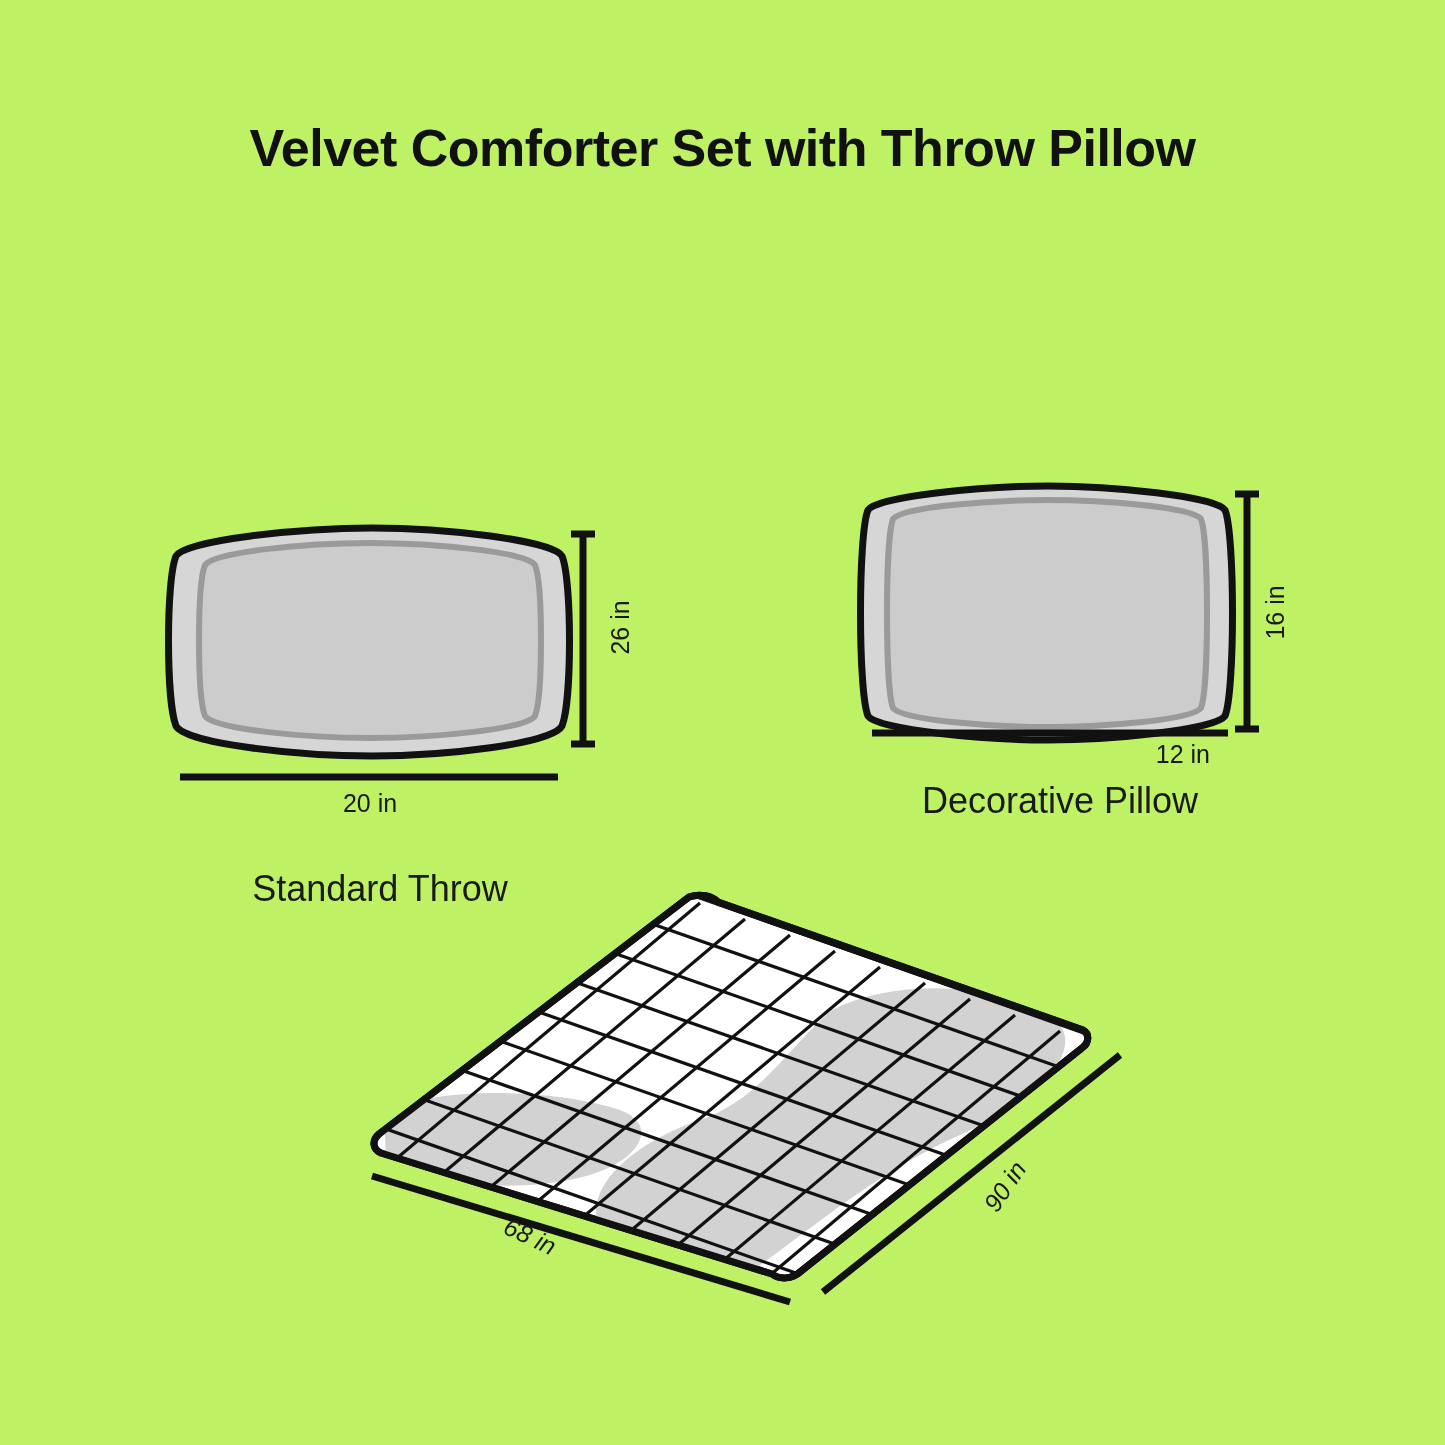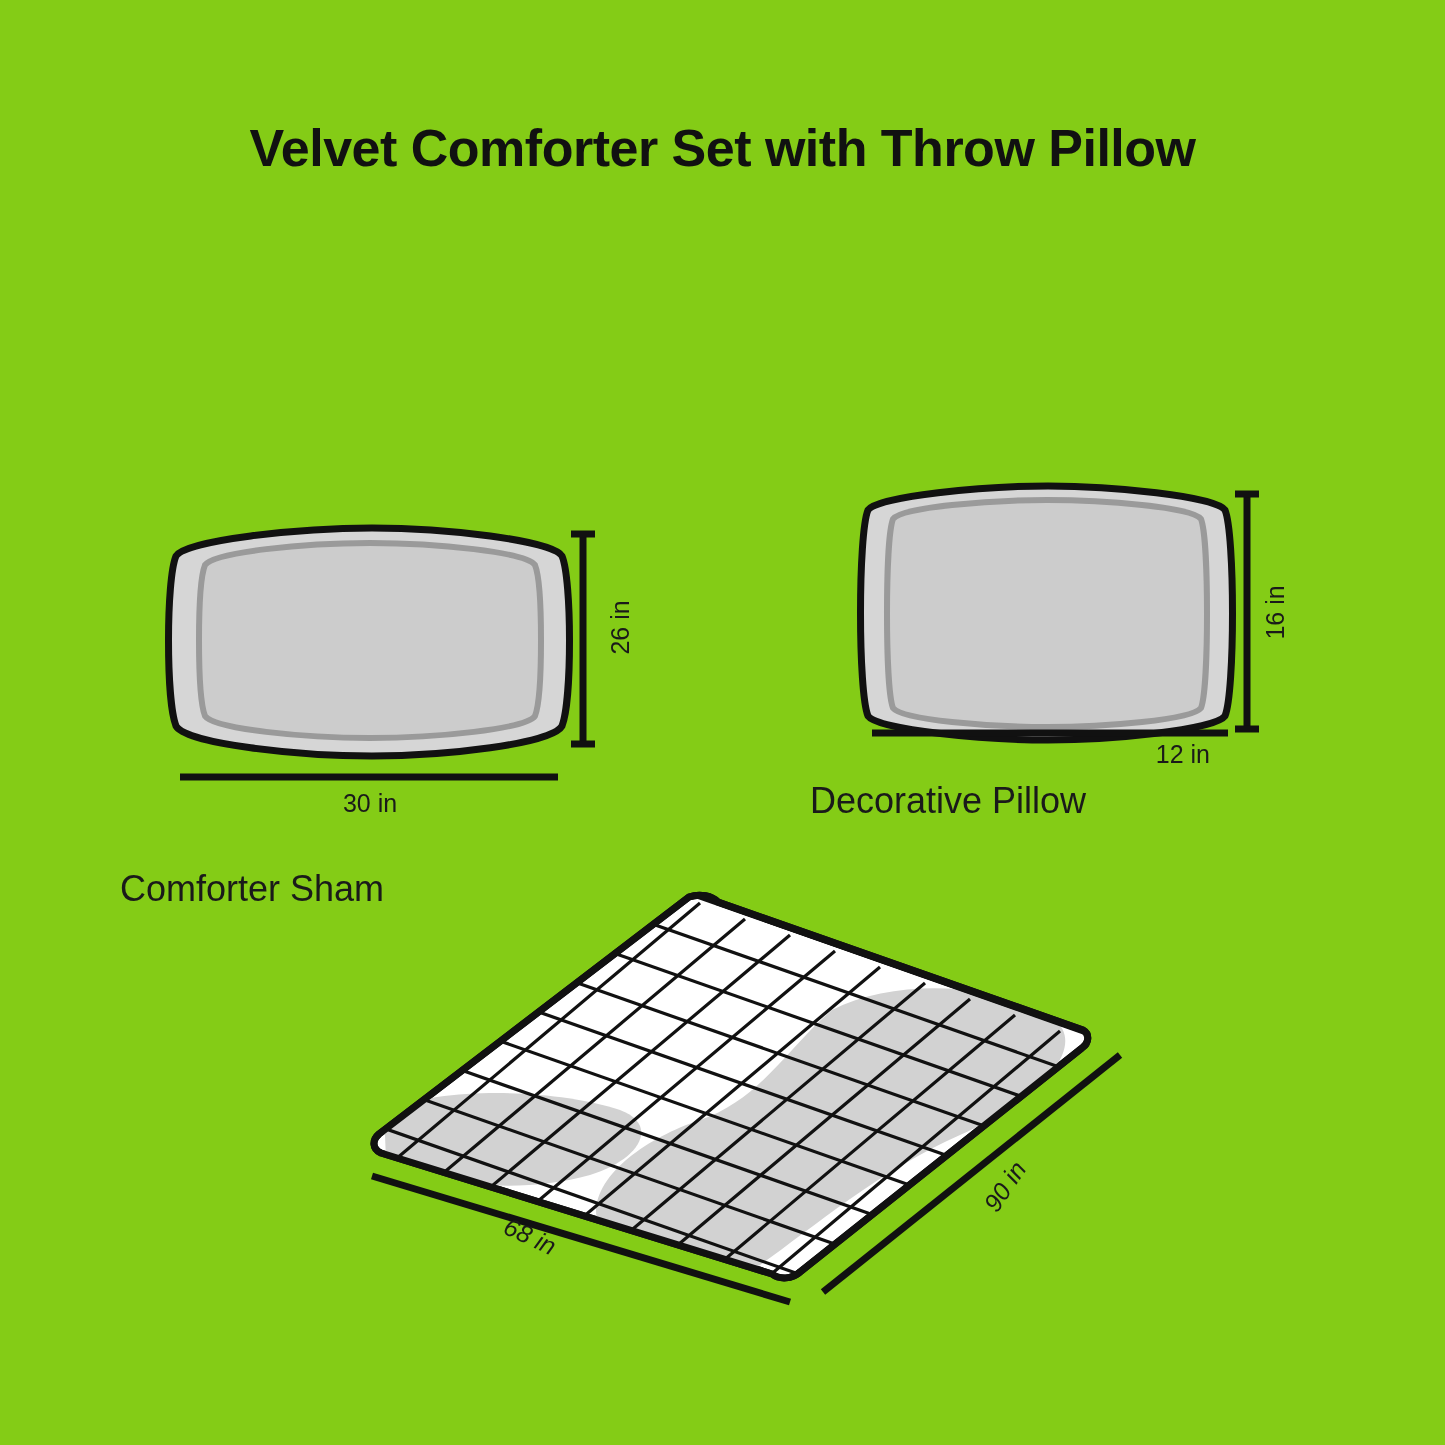--- a/index.html
+++ b/index.html
@@ -4,21 +4,21 @@
 <style>
   html, body {
     margin: 0;
     padding: 0;
     background: #ffffff;
   }
   #page {
     position: relative;
     width: 1445px;
     height: 1445px;
-    background: #84cc16;
+    background: #bef264;
     font-family: "Liberation Sans", sans-serif;
     overflow: hidden;
   }
   #title {
     position: absolute;
     left: 0;
     top: 118px;
     width: 1445px;
     text-align: center;
     font-size: 52px;
@@ -28,21 +28,21 @@
   }
   .svg-layer {
     position: absolute;
     left: 0;
     top: 0;
   }
   .caption {
     position: absolute;
     font-size: 36px;
     color: #1a1a1a;
-    text-align: left;
+    text-align: center;
     white-space: nowrap;
   }
   .dimlabel {
     position: absolute;
     font-size: 25px;
     color: #1a1a1a;
     text-align: center;
     white-space: nowrap;
   }
   .dimlabel.vert {
@@ -153,24 +153,24 @@
                C 792 1279, 780 1280, 772 1274 L 381 1153
                C 372 1149, 372 1140, 379 1134 Z" fill="none" stroke="#111111" stroke-width="7" stroke-linejoin="round"></path>
     </g>
 
     <g>
       <line x1="372" y1="1176" x2="790" y2="1302" stroke="#111111" stroke-width="7" stroke-linecap="butt"></line>
       <line x1="823" y1="1292" x2="1120" y2="1055" stroke="#111111" stroke-width="7" stroke-linecap="butt"></line>
     </g>
   </svg>
 
-  <div class="caption" id="cap-sham">Comforter Sham</div>
+  <div class="caption" id="cap-sham">Standard Throw</div>
   <div class="caption" id="cap-pillow">Decorative Pillow</div>
 
-  <div class="dimlabel" id="dim-sham-w">30 in</div>
+  <div class="dimlabel" id="dim-sham-w">20 in</div>
   <div class="dimlabel vert" id="dim-sham-h">26 in</div>
 
   <div class="dimlabel" id="dim-pillow-w">12 in</div>
   <div class="dimlabel vert" id="dim-pillow-h">16 in</div>
 
   <div class="dimlabel" id="dim-comf-w">68 in</div>
   <div class="dimlabel" id="dim-comf-d">90 in</div>
 
 </div>
 

